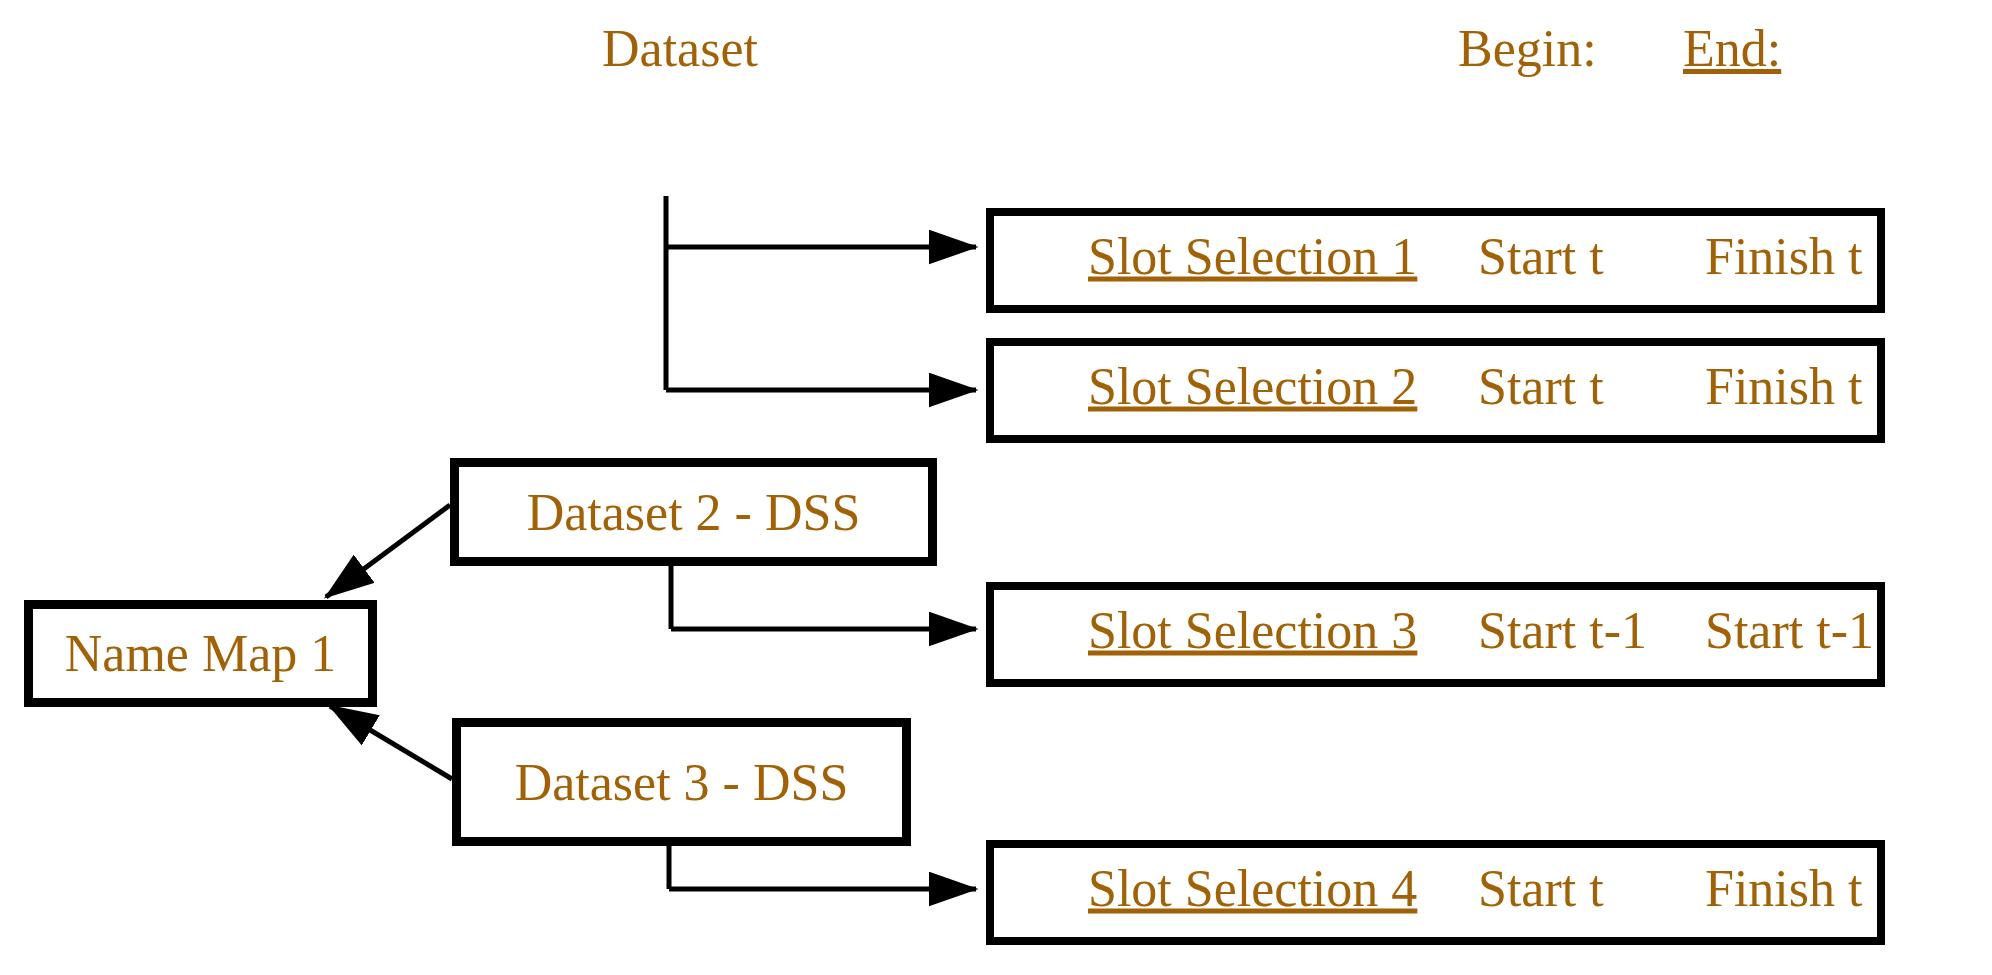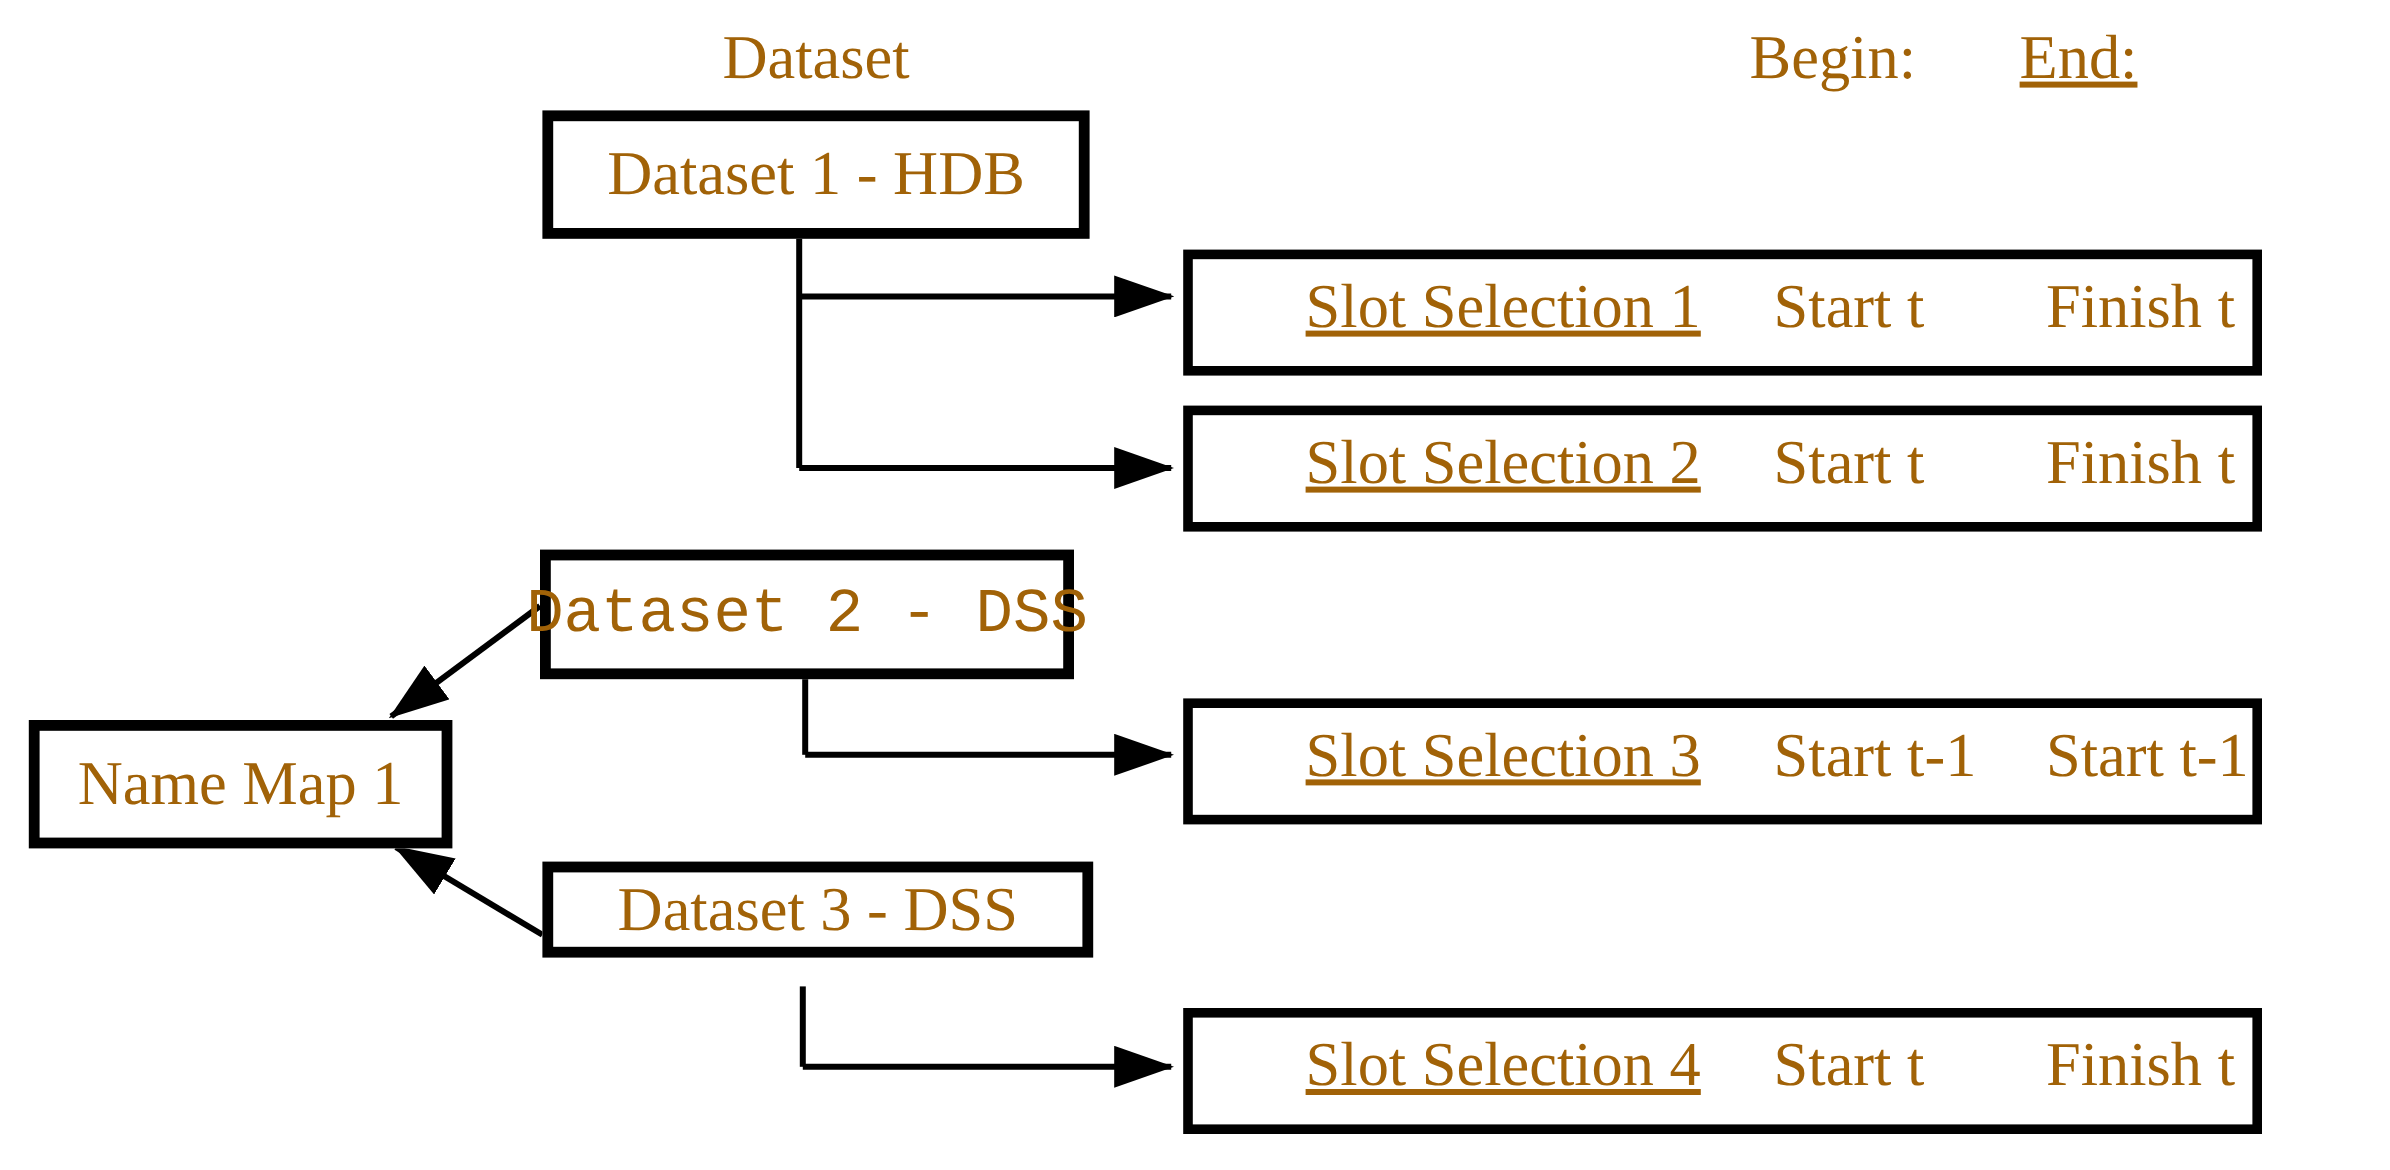--- a/index.html
+++ b/index.html
@@ -46,22 +46,22 @@
     background: #ffffff;
     border: 9px solid #000000;
     display: flex;
     align-items: center;
     justify-content: center;
     font-size: 52px;
     white-space: nowrap;
     z-index: 2;
   }
   .dbox-1 { left: 452px; top: 92px;  width: 456px; height: 107px; }
-  .dbox-2 { left: 450px; top: 458px; width: 445px; height: 108px; font-family: Liberation Mono, monospace; }
-  .dbox-3 { left: 452px; top: 718px; width: 459px; height: 80px; }
+  .dbox-2 { left: 450px; top: 458px; width: 487px; height: 108px; }
+  .dbox-3 { left: 452px; top: 718px; width: 459px; height: 128px; }
   .namemap { left: 24px; top: 600px; width: 353px; height: 107px; }
 
   .slot {
     position: absolute;
     box-sizing: border-box;
     background: #ffffff;
     border: 8px solid #000000;
     left: 986px;
     width: 899px;
     height: 105px;
@@ -105,23 +105,20 @@
     <line x1="669" y1="889" x2="976" y2="889" stroke="#000000" stroke-width="5" marker-end="url(#ah)"></line>
 
     <line x1="450" y1="505" x2="326" y2="597" stroke="#000000" stroke-width="5" marker-end="url(#ah)"></line>
     <line x1="452" y1="779" x2="330" y2="706" stroke="#000000" stroke-width="5" marker-end="url(#ah)"></line>
   </svg>
 
   <div class="hdr hdr-dataset">Dataset</div>
   <div class="hdr hdr-begin">Begin:</div>
   <div class="hdr hdr-end">End:</div>
 
-  <div class="dbox dbox-1">
-    <span>Dataset 1 - HDB</span>
-  </div>
   <div class="dbox dbox-2">
     <span>Dataset 2 - DSS</span>
   </div>
   <div class="dbox dbox-3">
     <span>Dataset 3 - DSS</span>
   </div>
 
   <div class="dbox namemap">
     <span>Name Map 1</span>
   </div>

